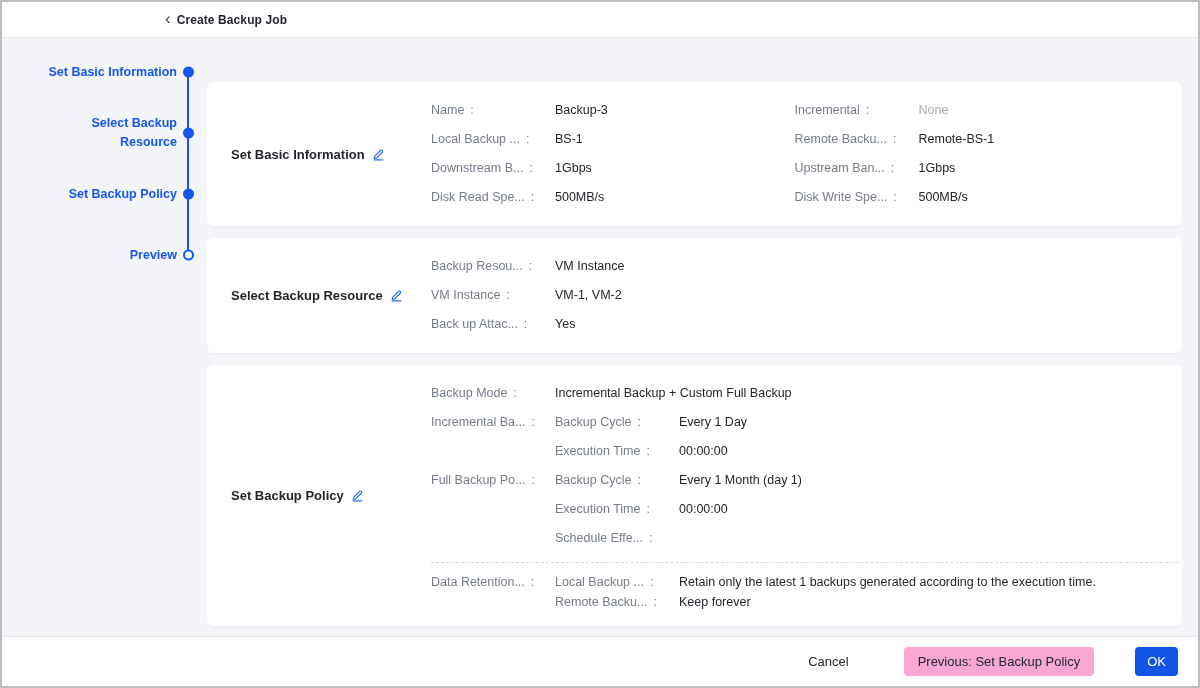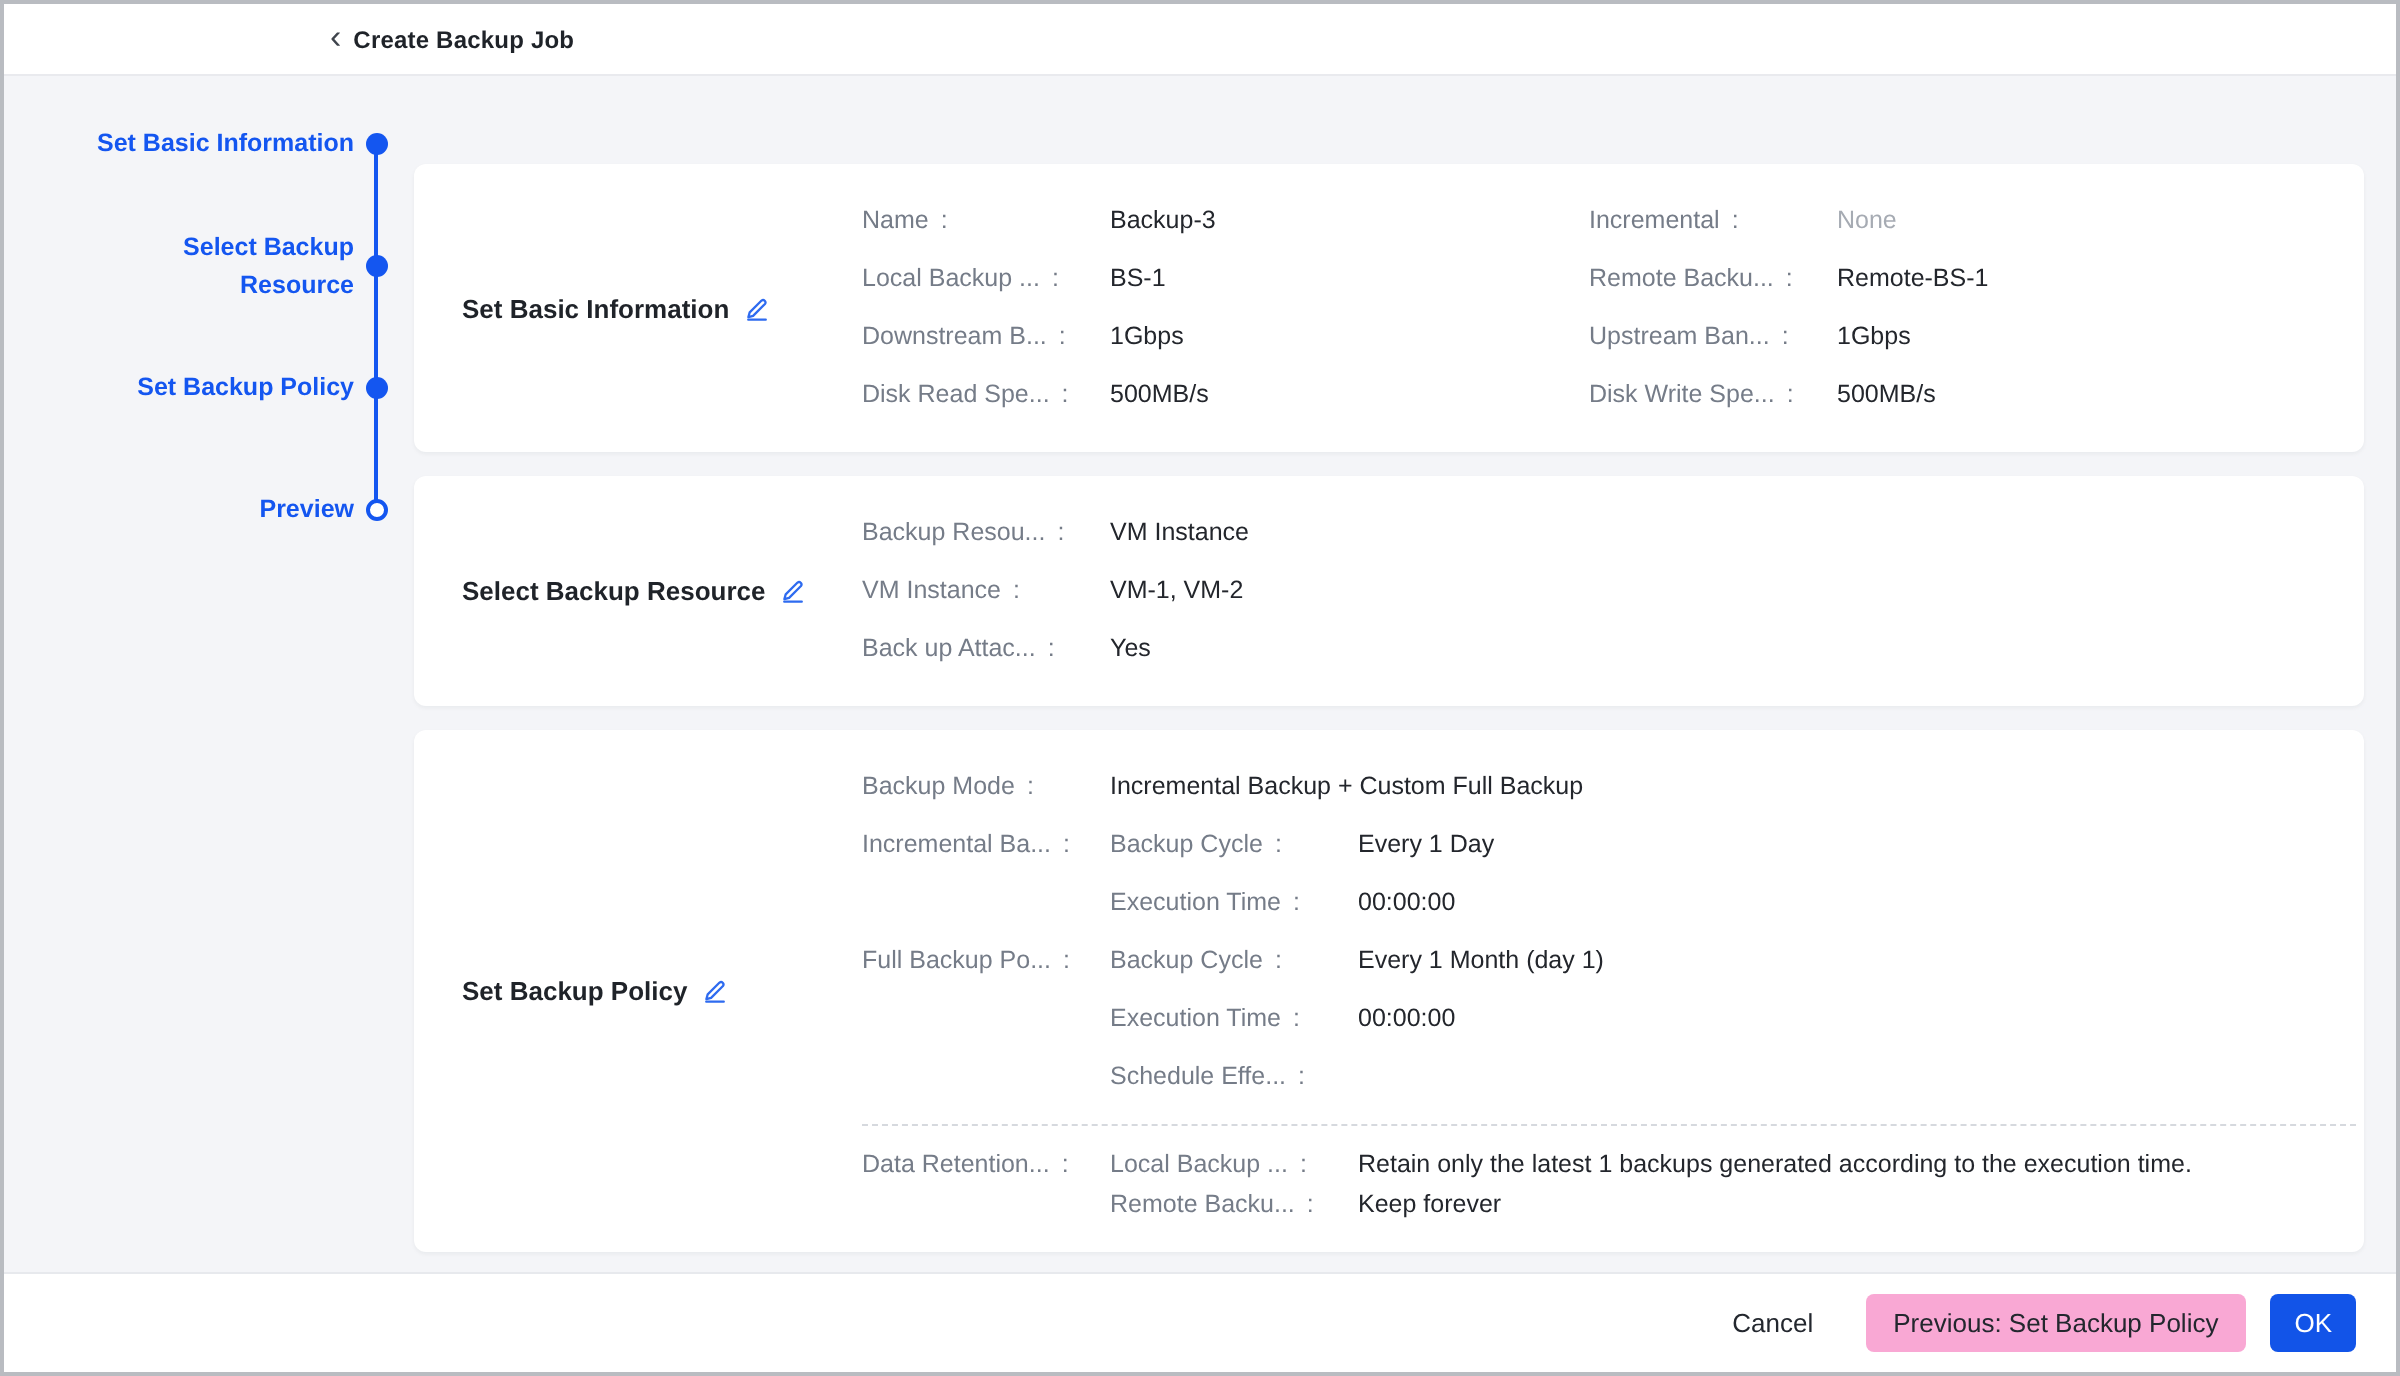--- a/index.html
+++ b/index.html
@@ -43,21 +43,21 @@
   .lblwrap { display:flex; min-width:108px; flex:none; color:#757c88; white-space:nowrap; }
   .lblwrap .c { margin-left:6px; }
   .val { color:#23262c; }
   .val.muted { color:#a6abb3; }
   .sub { flex:1; }
   .row.compact, .row.compact .row { line-height:20px; }
   .dash { border-top:1px dashed #d6d9de; margin:9px -20px 9px 0; }
 
   
   .ftr { height:50px; flex:none; background:#fff; border-top:1px solid #e7e9ed;
-         display:flex; align-items:center; justify-content:flex-end; padding-right:20px; }
+         display:flex; align-items:center; justify-content:flex-end; padding-right:20px;gap:29px; }
   .btn { border:none; border-radius:4px; font-size:13px; cursor:pointer;
          font-family:inherit; line-height:1; }
   .btn-cancel { background:none; color:#23272e; margin-right:24px; padding:8px 2px; }
   .btn-prev { background:#f9a8d4; color:#23272e; padding:8px 14px; margin-right:12px; }
   .btn-ok { background:#1254e8; color:#fff; padding:8px 12px; font-weight:400; }
 </style>
 </head>
 <body>
 
 <div class="frame">

